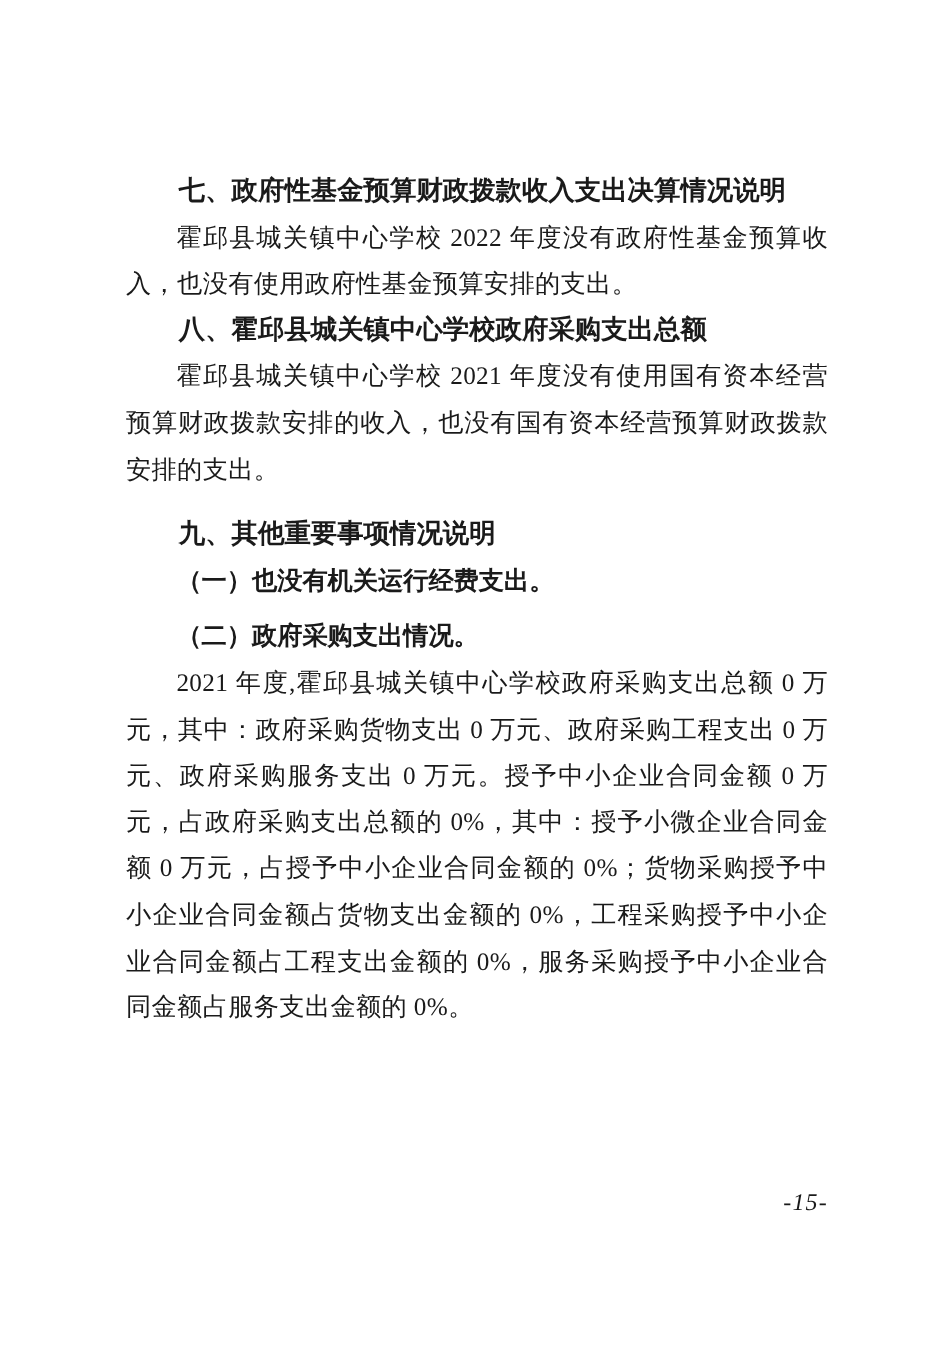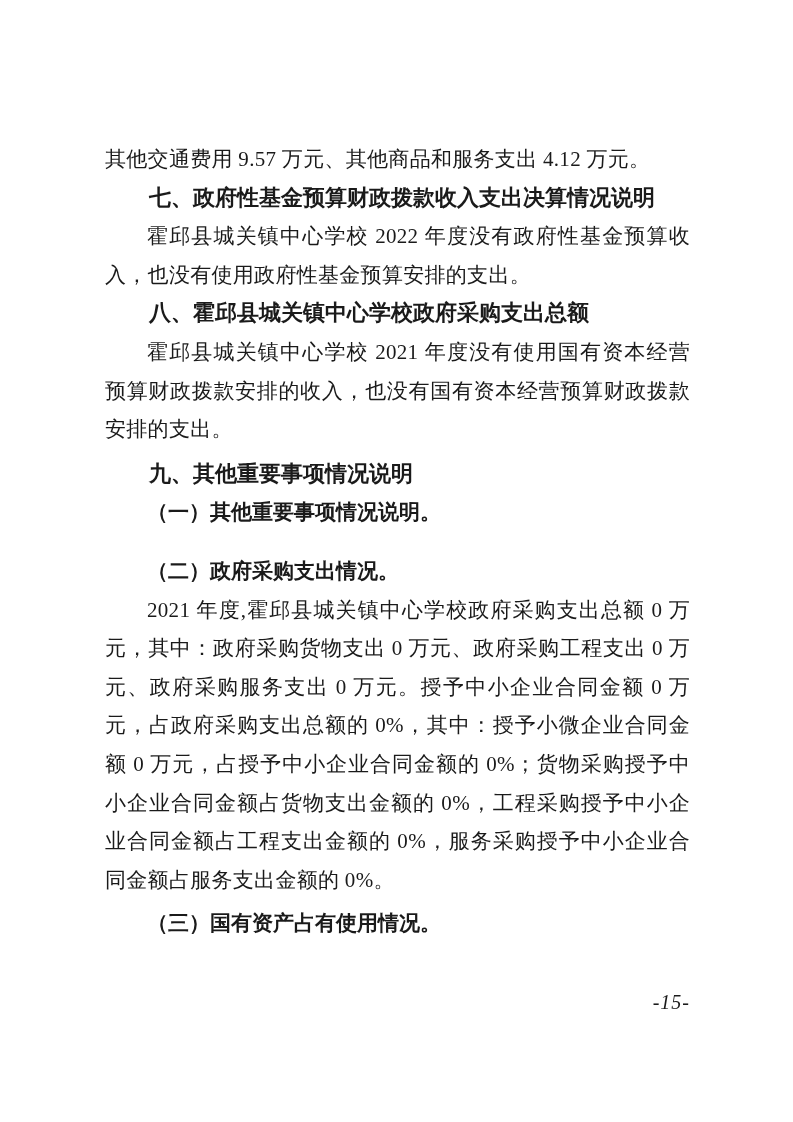--- a/index.html
+++ b/index.html
@@ -40,65 +40,63 @@
     text-indent: 2em;
   }
   .heading {
     font-family: Liberation Serif, serif;
     font-weight: 700;
     font-size: 22px;
     line-height: 38.6px;
     text-indent: 2em;
     margin: 0;
   }
-  .heading.lvl1-9 { margin-top: 6px; }
+  .heading.lvl1-9 { margin-top: 16px; }
   .subheading {
     font-family: "Liberation Serif", "DejaVu Serif", serif;
     font-weight: 700;
     font-size: 21px;
     line-height: 38.6px;
     text-indent: 2em;
     margin: 0;
   }
-  .subheading.sub2 { margin-top: 20px; }
+  .subheading.sub2 { margin-top: 8px; }
   .subheading.sub3 { margin-top: 5px; }
   .page-number {
     position: absolute;
     top: 990px;
     right: 103px;
     font-size: 20px;
     line-height: 24px;
     font-family: "Liberation Serif", "DejaVu Serif", serif;
     letter-spacing: 1px;
     font-style: italic;
   }
 </style>
 </head>
 <body>
 
 <div class="page">
   <div class="page-body">
 
-    <p class="body-line">其他交通费用 9.57 万元、其他商品和服务支出 4.12 万元。</p>
 
     <h2 class="heading">七、政府性基金预算财政拨款收入支出决算情况说明</h2>
 
     <p class="para">霍邱县城关镇中心学校 2022 年度没有政府性基金预算收入，也没有使用政府性基金预算安排的支出。</p>
 
     <h2 class="heading">八、霍邱县城关镇中心学校政府采购支出总额</h2>
 
     <p class="para">霍邱县城关镇中心学校 2021 年度没有使用国有资本经营预算财政拨款安排的收入，也没有国有资本经营预算财政拨款安排的支出。</p>
 
     <h2 class="heading lvl1-9">九、其他重要事项情况说明</h2>
 
-    <h3 class="subheading">（一）其他重要事项情况说明。</h3>
+    <h3 class="subheading">（一）也没有机关运行经费支出。</h3>
 
 
     <h3 class="subheading sub2">（二）政府采购支出情况。</h3>
 
     <p class="para">2021 年度,霍邱县城关镇中心学校政府采购支出总额 0 万元，其中：政府采购货物支出 0 万元、政府采购工程支出 0 万元、政府采购服务支出 0 万元。授予中小企业合同金额 0 万元，占政府采购支出总额的 0%，其中：授予小微企业合同金额 0 万元，占授予中小企业合同金额的 0%；货物采购授予中小企业合同金额占货物支出金额的 0%，工程采购授予中小企业合同金额占工程支出金额的 0%，服务采购授予中小企业合同金额占服务支出金额的 0%。</p>
 
-    <h3 class="subheading sub3">（三）国有资产占有使用情况。</h3>
 
   </div>
 
   <div class="page-number">-15-</div>
 </div>
 
 </body></html>

